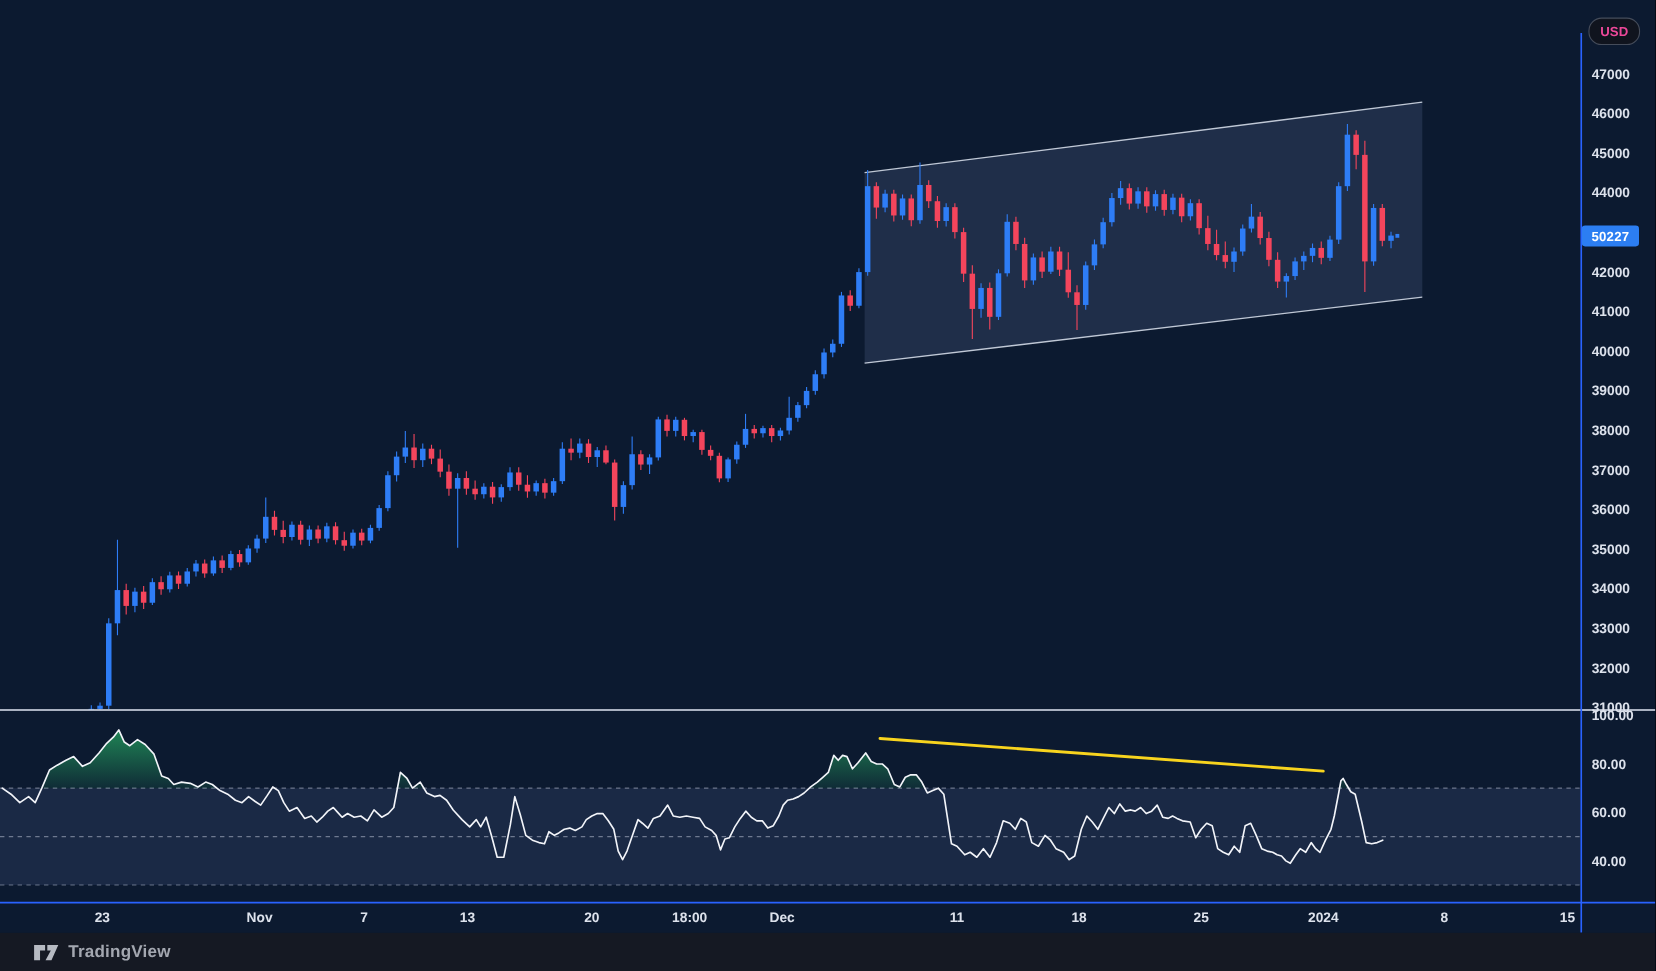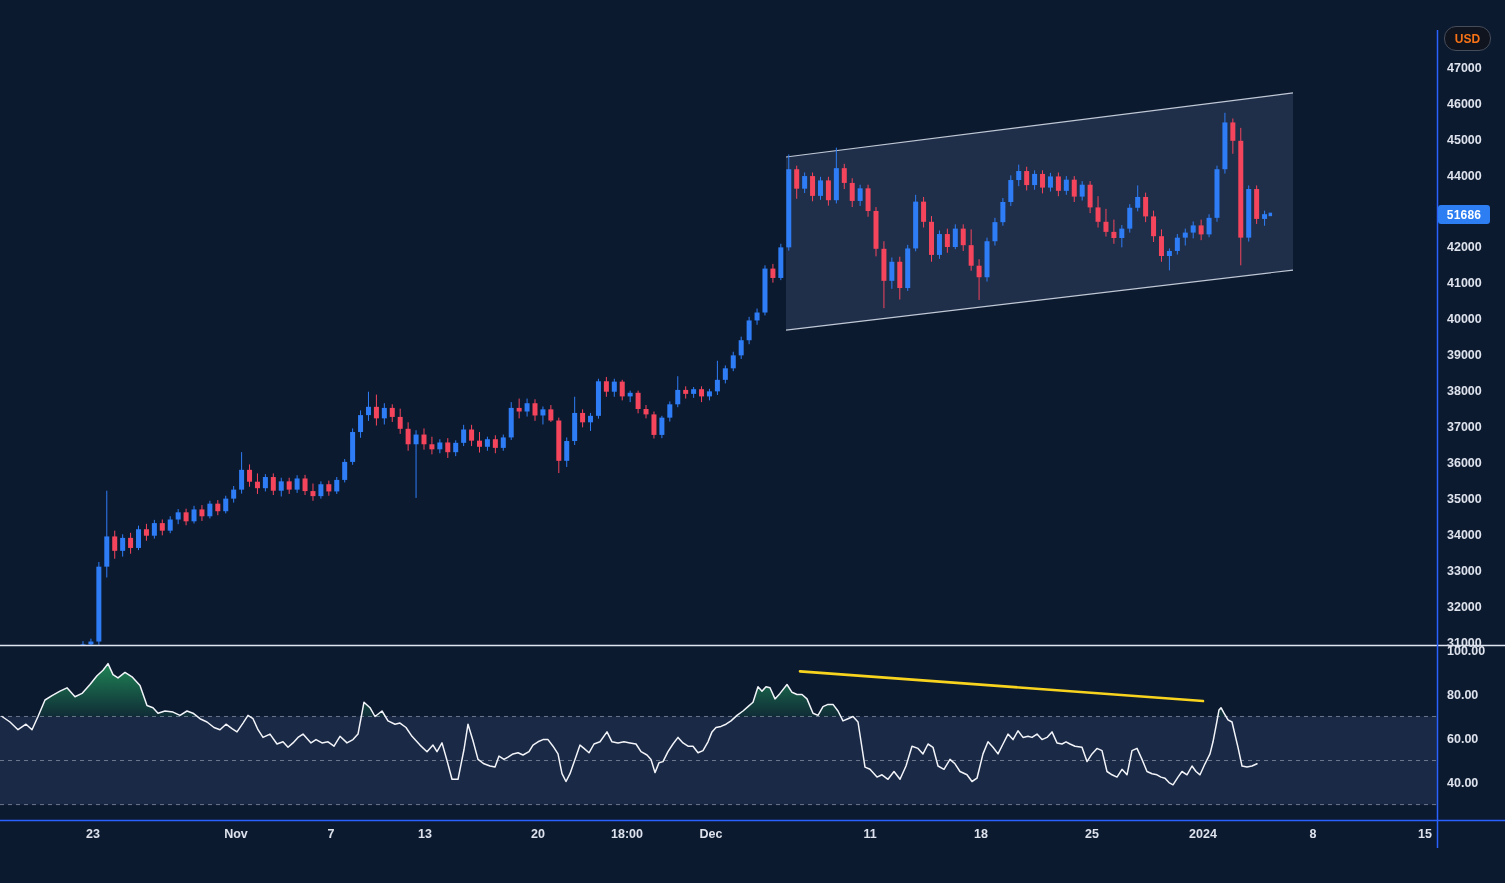--- a/index.html
+++ b/index.html
@@ -2,22 +2,22 @@
 <html><head>
 <meta charset="utf-8">
 <style>
   html,body{margin:0;padding:0;background:#000;}
   .screen{position:relative;width:1505px;height:883px;overflow:hidden;
     background:#0c1a30;font-family:"Liberation Sans",sans-serif;}
   .topbar{position:absolute;left:0;top:0;width:1505px;height:30px;background:#131722;
     display:flex;align-items:center;}
   .topbar span{color:#eef0f4;font-size:13.5px;font-weight:700;padding-left:10px;letter-spacing:.1px;}
   #chart-svg{position:absolute;left:0;top:0;}
-  .usd-btn{position:absolute;left:1444px;top:26px;width:47px;height:25px;
-    border:1px solid #454c5a;border-radius:12px;background:#10141e;color:#f97316;
+  .usd-btn{position:absolute;left:1444px;top:16px;width:47px;height:25px;
+    border:1px solid #454c5a;border-radius:12px;background:#10141e;color:#ec4899;
     font-size:12px;font-weight:600;display:flex;align-items:center;justify-content:center;
     box-sizing:border-box;cursor:pointer;}
   .price-tag{position:absolute;left:1438px;top:205px;width:52px;height:19px;background:#2c7ef2;
     border-radius:3px;color:#fff;font-size:12px;font-weight:700;display:flex;align-items:center;
     justify-content:center;letter-spacing:.2px;}
   .footer{position:absolute;left:0;top:848px;width:1505px;height:35px;background:#151923;
     display:flex;align-items:center;}
   .brand{display:flex;align-items:center;gap:8px;margin-left:30px;cursor:pointer;}
   .brand-label{color:#a3a7b0;font-size:15.5px;font-weight:700;letter-spacing:.2px;}
   text{font-family:"Liberation Sans",sans-serif;}
@@ -701,15 +701,24 @@
         <text x="870" y="838" fill="#dde2ec" font-size="12.5" font-weight="600" text-anchor="middle">11</text>
         <text x="981" y="838" fill="#dde2ec" font-size="12.5" font-weight="600" text-anchor="middle">18</text>
         <text x="1092" y="838" fill="#dde2ec" font-size="12.5" font-weight="600" text-anchor="middle">25</text>
         <text x="1203" y="838" fill="#dde2ec" font-size="12.5" font-weight="800" text-anchor="middle">2024</text>
         <text x="1313" y="838" fill="#dde2ec" font-size="12.5" font-weight="600" text-anchor="middle">8</text>
         <text x="1425" y="838" fill="#dde2ec" font-size="12.5" font-weight="600" text-anchor="middle">15</text>
       </g>
     </svg>
 
   <div class="usd-btn">USD</div>
-  <div class="price-tag">51686</div>
+  <div class="price-tag">50227</div>
 
+  <div class="footer">
+    <div class="brand">
+      <svg width="24" height="16" viewBox="0 0 24 16">
+        <path d="M1 1 h10 v5 h-4.6 v9 h-5.4 z" fill="#b6bac2"></path>
+        <path d="M13 1 h10 l-6.2,14 h-5.4 l4.8,-9 h-3.2 z" fill="#b6bac2"></path>
+      </svg>
+      <span class="brand-label">TradingView</span>
+    </div>
+  </div>
 </div>
 
 </body></html>

